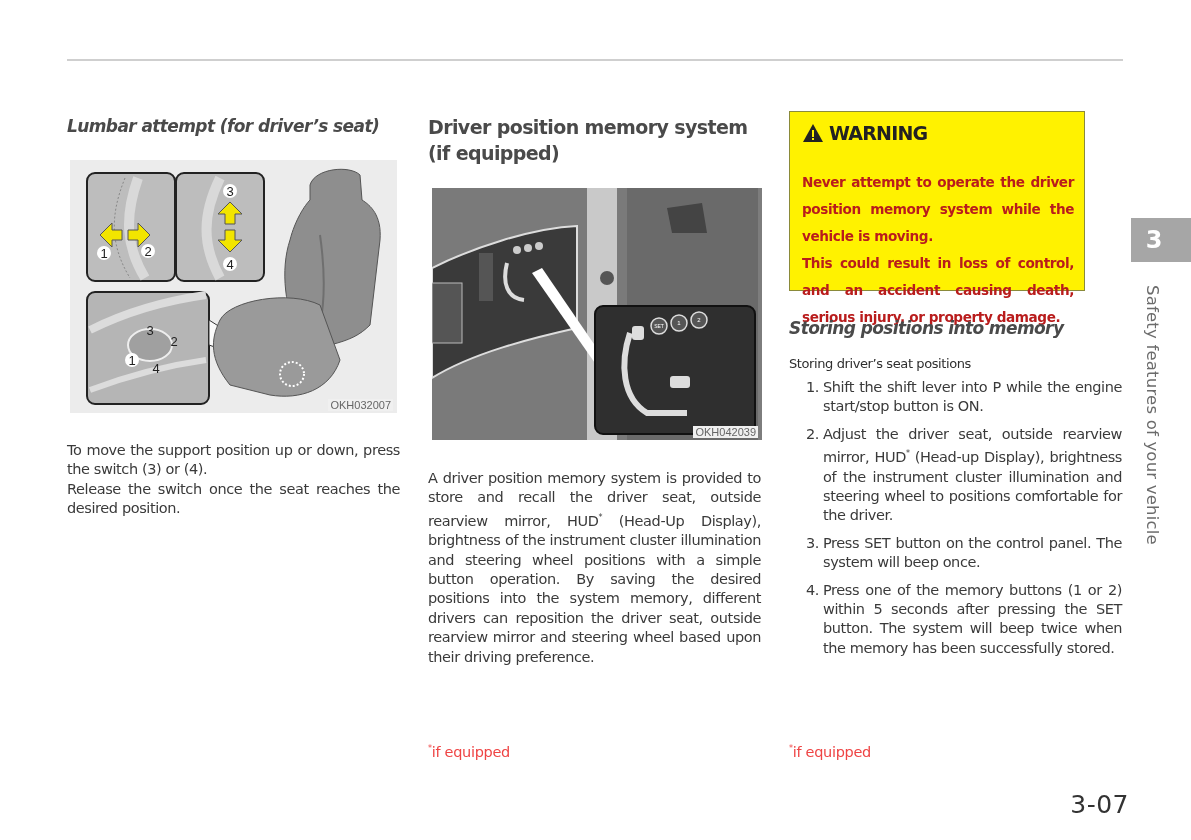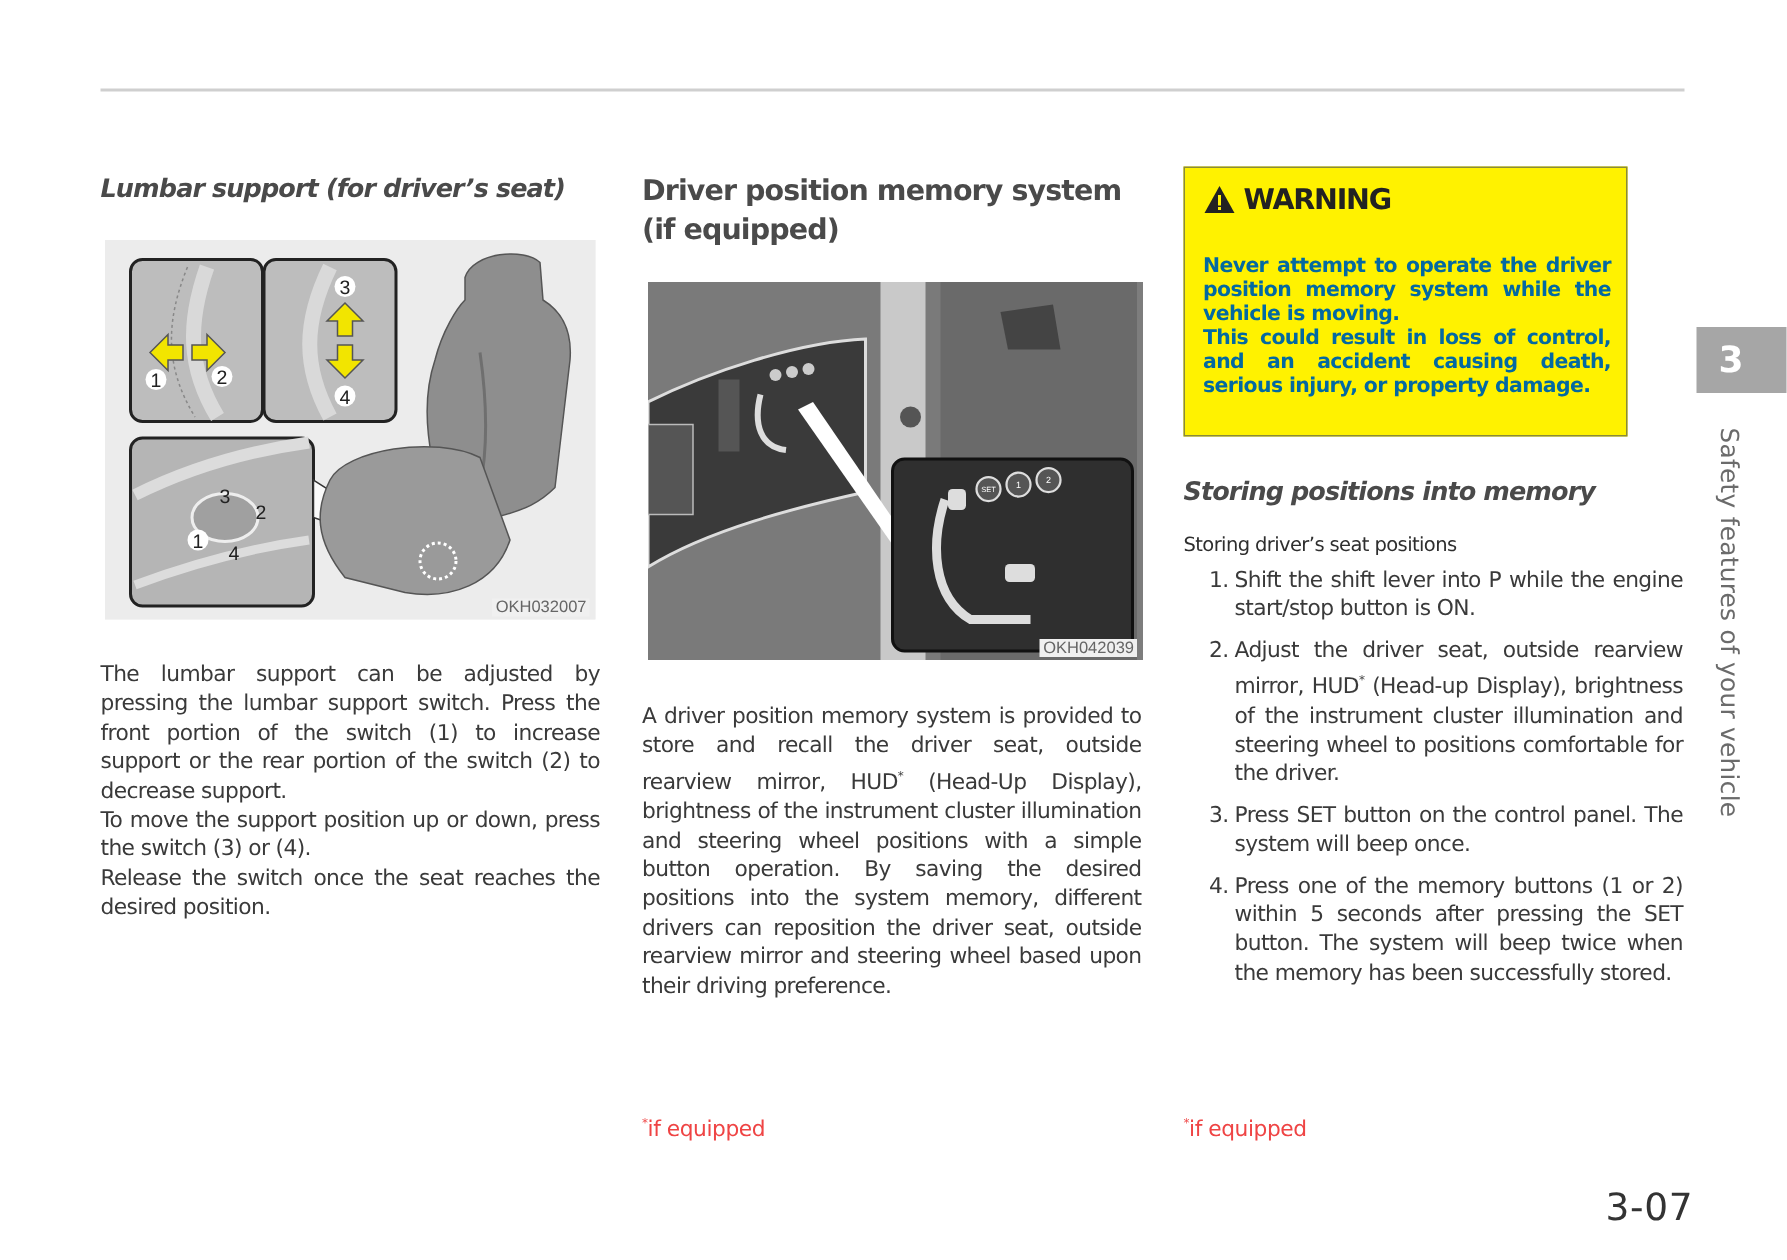--- a/index.html
+++ b/index.html
@@ -40,21 +40,21 @@
   .warning {
     position: absolute; left: 789px; top: 111px; width: 296px; height: 180px;
     background: #fff200; border: 1px solid #8a8a3a; box-sizing: border-box;
   }
   .warning-title {
     position: absolute; left: 12px; top: 10px; display: flex; align-items: center;
     font-weight: bold; font-size: 19px; letter-spacing: -0.8px; color: #222;
   }
   .warning-body {
     position: absolute; left: 12px; right: 10px; top: 57px;
-    font-weight: bold; font-size: 13.6px; line-height: 16px; color: #0369a1;
+    font-weight: bold; font-size: 13.6px; line-height: 27px; color: #b91c1c;
     text-align: justify; letter-spacing: -0.4px;
   }
   .warning-body p { margin: 0; }
 
   ol.steps { list-style: none; margin: 0; padding: 0; }
   ol.steps li { display: flex; margin-bottom: 8px; }
   ol.steps .num { width: 34px; text-align: right; padding-right: 0; flex: none; box-sizing: border-box; padding-right: 4px; }
   ol.steps .txt { flex: 1; }
 
   .foot { font-size: 14.5px; color: #ef4444; letter-spacing: -0.3px; }
@@ -72,21 +72,21 @@
     font-family: "DejaVu Sans", sans-serif; font-weight: normal; white-space: nowrap;
   }
   .page-num { position: absolute; right: 62px; top: 790px; font-size: 25px; color: #333; letter-spacing: 0.5px; }
 </style>
 </head>
 <body>
 
 <div class="rule-top"></div>
 
 <div class="col col1">
-  <h3 class="h-italic" style="margin-top:4px;">Lumbar support (for driver’s seat)</h3>
+  <h3 class="h-italic" style="margin-top:4px;">Lumbar attempt (for driver’s seat)</h3>
 </div>
 
 <div class="fig" style="left:70px; top:160px; width:327px; height:253px;">
   <svg width="327" height="253" viewBox="0 0 327 253">
     <rect x="0" y="0" width="327" height="253" fill="#ececec"></rect>
 
     <rect x="17" y="13" width="88" height="108" rx="8" fill="#bdbdbd" stroke="#222" stroke-width="2"></rect>
     <path d="M55 18 C 40 55, 40 85, 60 118" fill="none" stroke="#888" stroke-dasharray="2,2"></path>
     <path d="M68 18 C 55 55, 55 85, 75 118" fill="none" stroke="#d9d9d9" stroke-width="10"></path>
 
@@ -134,21 +134,20 @@
 
     <path d="M240 25 C 245 8, 280 5, 290 15 L 292 40 C 300 45, 312 55, 310 80 L 300 165 C 290 175, 280 180, 260 185 L 230 180 C 215 150, 210 110, 220 80 C 225 60, 235 45, 240 40 Z" fill="#8e8e8e" stroke="#555"></path>
     <path d="M250 75 C 255 110, 255 140, 250 165" fill="none" stroke="#6f6f6f" stroke-width="2"></path>
     <path d="M150 160 C 160 140, 220 130, 250 145 L 270 200 C 260 230, 230 240, 200 235 L 160 225 C 140 200, 140 180, 150 160 Z" fill="#9a9a9a" stroke="#555"></path>
     <circle cx="222" cy="214" r="12" fill="none" stroke="#fff" stroke-width="2" stroke-dasharray="2,2"></circle>
   </svg>
   <span class="fig-code">OKH032007</span>
 </div>
 
 <div class="col col1" style="top:441px;">
-  <p class="body-text">The lumbar support can be adjusted by pressing the lumbar support switch. Press the front portion of the switch (1) to increase support or the rear portion of the switch (2) to decrease support.</p>
   <p class="body-text">To move the support position up or down, press the switch (3) or (4).</p>
   <p class="body-text">Release the switch once the seat reaches the desired position.</p>
 </div>
 
 <div class="col col2" style="top:114px;">
   <h2 class="h-section">
     <span>Driver position memory system</span><br>
     <span>(if equipped)</span>
   </h2>
 </div>

